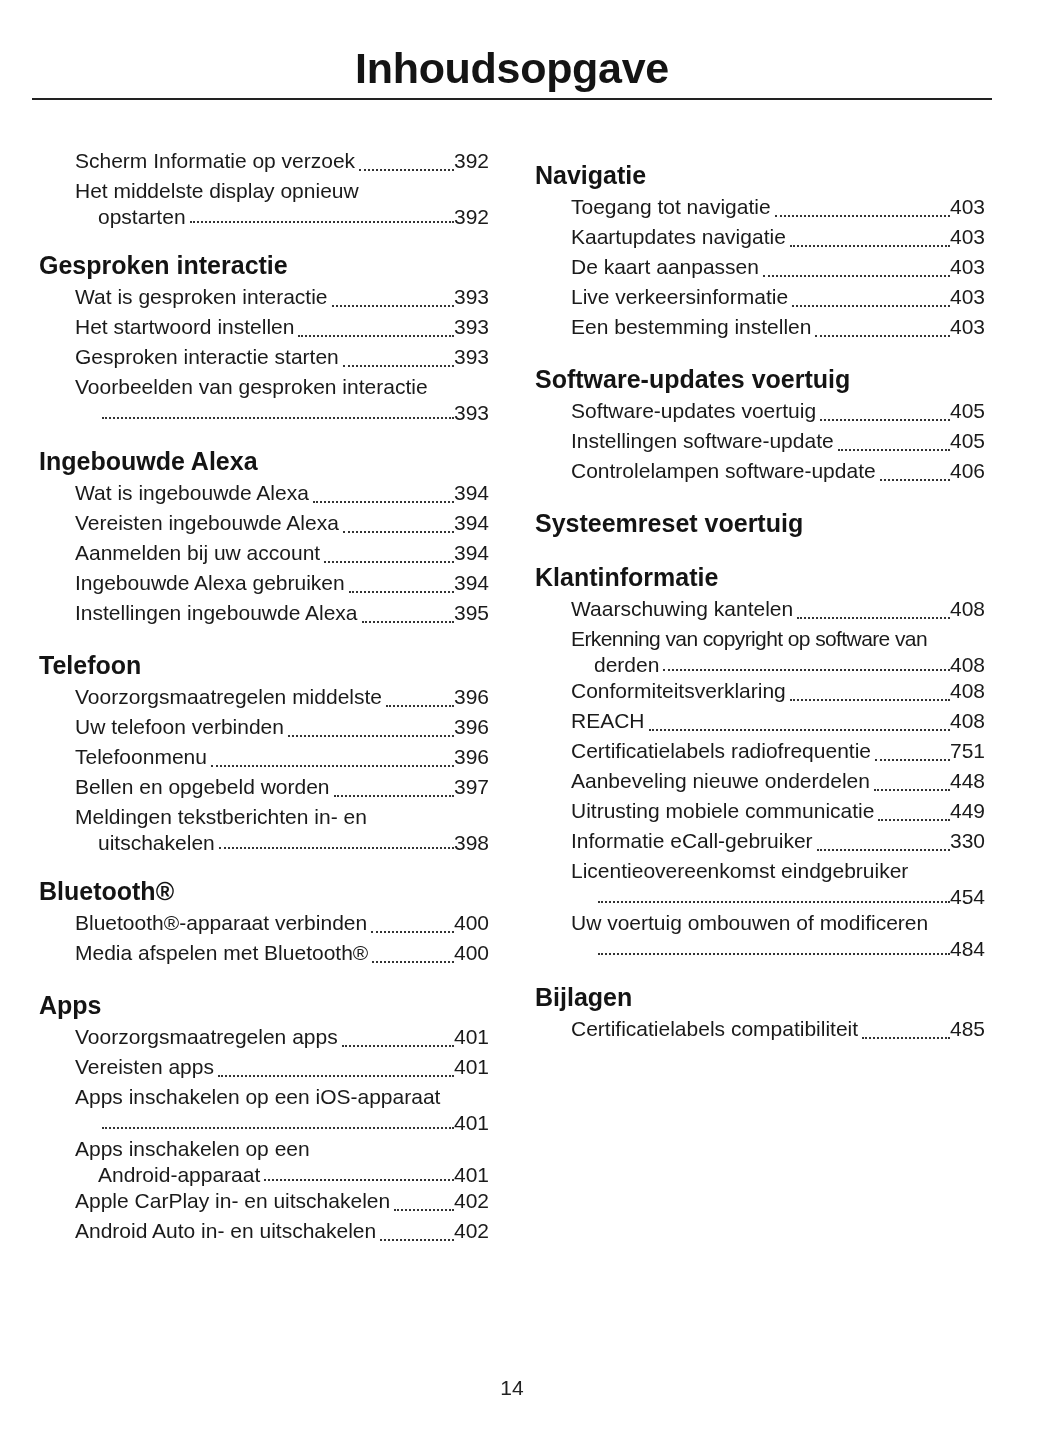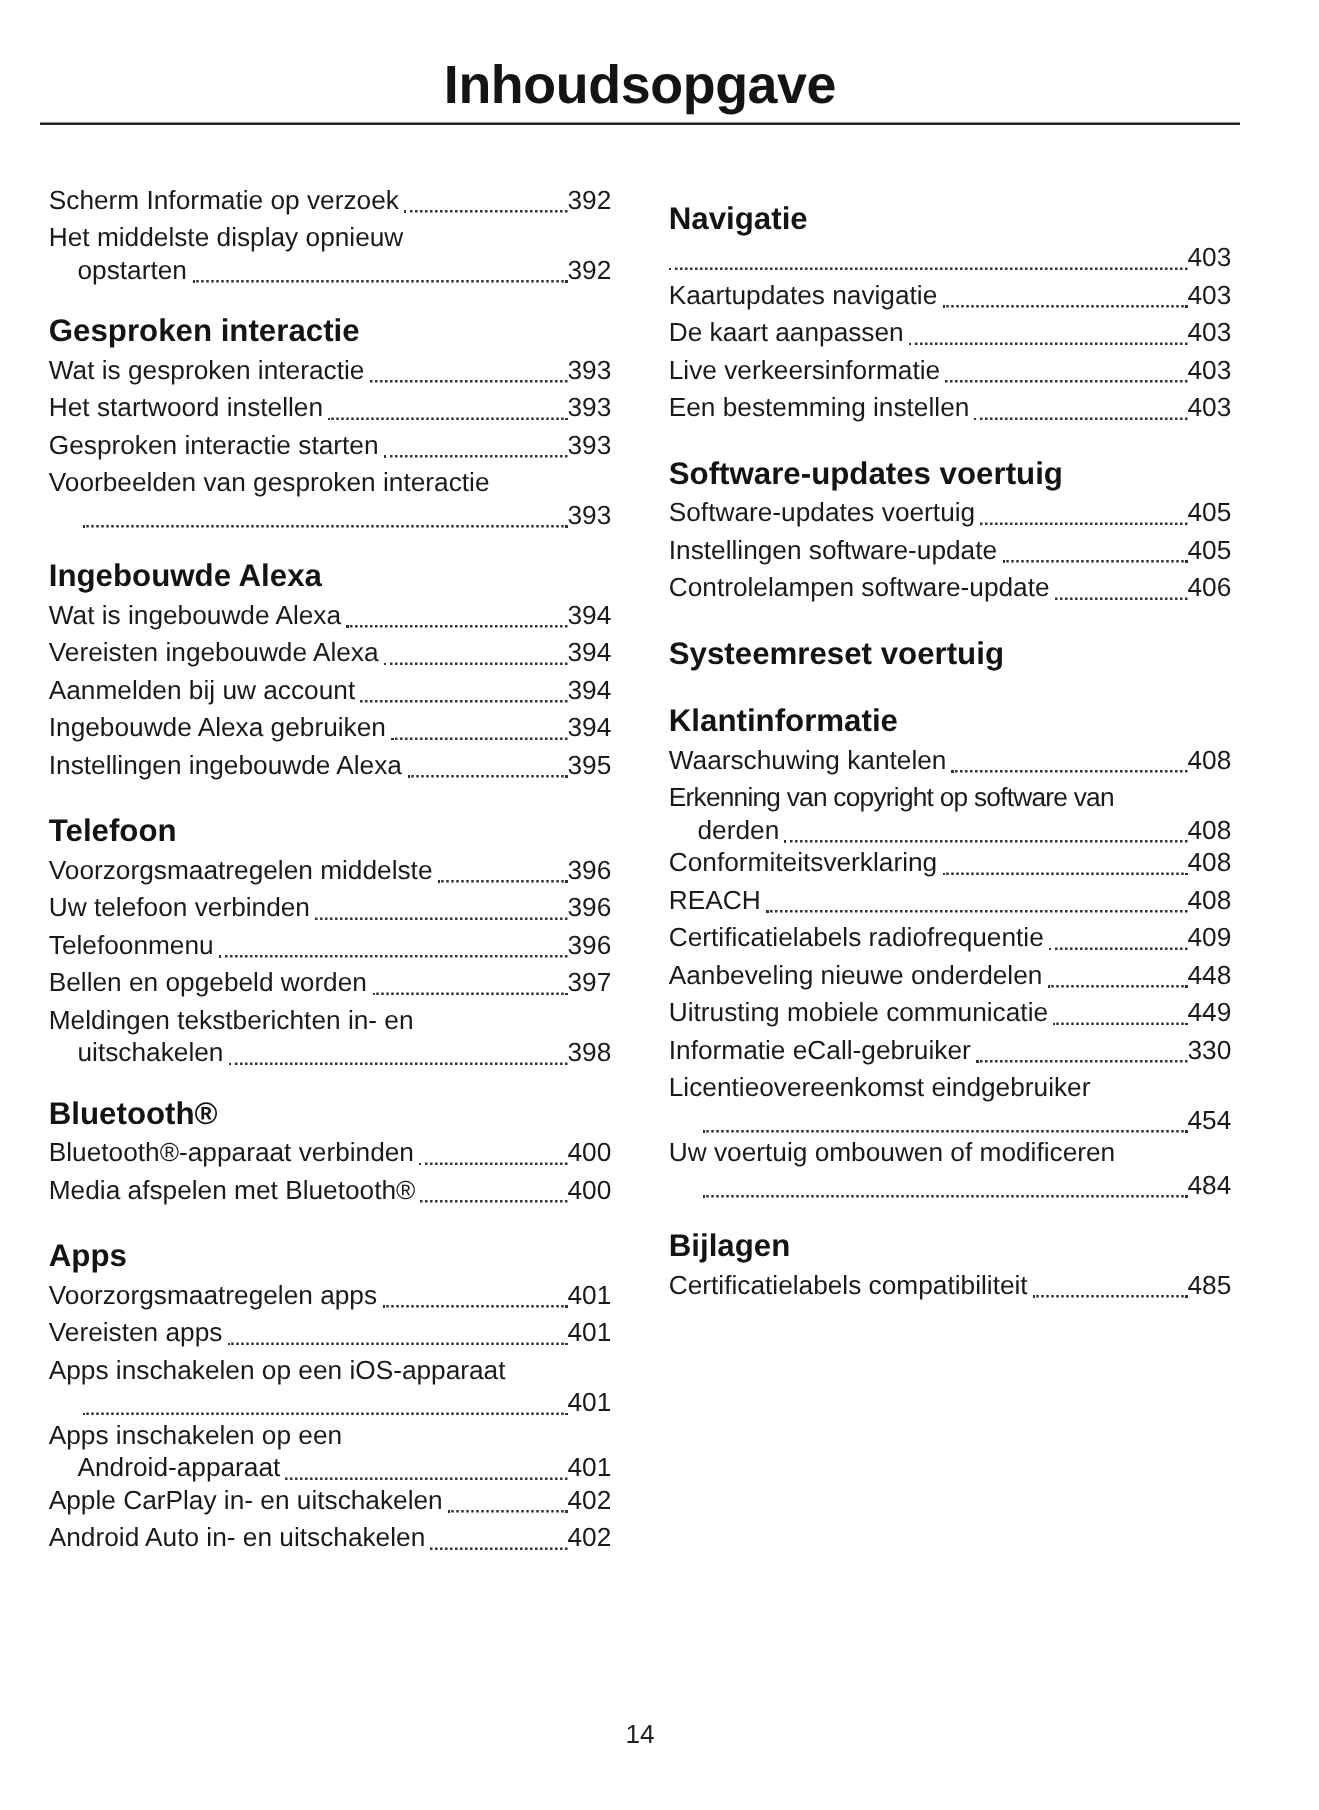--- a/index.html
+++ b/index.html
@@ -19,21 +19,21 @@
   }
   .col { position: absolute; width: 450px; }
   .col-left { left: 39px; top: 146px; }
   .col-right { left: 535px; top: 158px; }
   .section-heading {
     font-size: 25px; font-weight: bold; color: #141414;
     height: 34px; line-height: 34px; margin: 0;
   }
   .entry { font-size: 21px; line-height: 30px; height: 30px; position: relative; white-space: nowrap; }
   .entry.two-line { height: 52px; }
-  .entry .row { display: flex; align-items: center; height: 30px; }
+  .entry .row { display: flex; align-items: flex-end; height: 30px; margin-left: 36px; }
   .entry.two-line .row.second { height: 22px; line-height: 22px; padding-left: 23px; }
   .entry .label { flex: 0 0 auto; padding-right: 4px; }
   .entry .dots {
     flex: 1 1 auto; overflow: hidden; height: 1em; position: relative; top: 0;
     border-bottom: 2px dotted #333; margin-bottom: 5px;
   }
   .entry .page { flex: 0 0 auto; }
   .entry.two-line .row.first .label { padding-right: 0; }
   .gap-sm { height: 20px; }
   .page-number {
@@ -246,20 +246,21 @@
         <span class="dots"></span>
         <span class="page">402</span>
       </div>
     </div>
 </div>
 
 <div class="col col-right">
   <div class="section-heading">Navigatie</div>
   <div class="entry">
       <div class="row">
+        <span class="label">Toegang tot navigatie</span>
         <span class="dots"></span>
         <span class="page">403</span>
       </div>
     </div>
   <div class="entry">
       <div class="row">
         <span class="label">Kaartupdates navigatie</span>
         <span class="dots"></span>
         <span class="page">403</span>
       </div>
@@ -343,21 +344,21 @@
       <div class="row">
         <span class="label">REACH</span>
         <span class="dots"></span>
         <span class="page">408</span>
       </div>
     </div>
   <div class="entry">
       <div class="row">
         <span class="label">Certificatielabels radiofrequentie</span>
         <span class="dots"></span>
-        <span class="page">409</span>
+        <span class="page">751</span>
       </div>
     </div>
   <div class="entry">
       <div class="row">
         <span class="label">Aanbeveling nieuwe onderdelen</span>
         <span class="dots"></span>
         <span class="page">448</span>
       </div>
     </div>
   <div class="entry">

